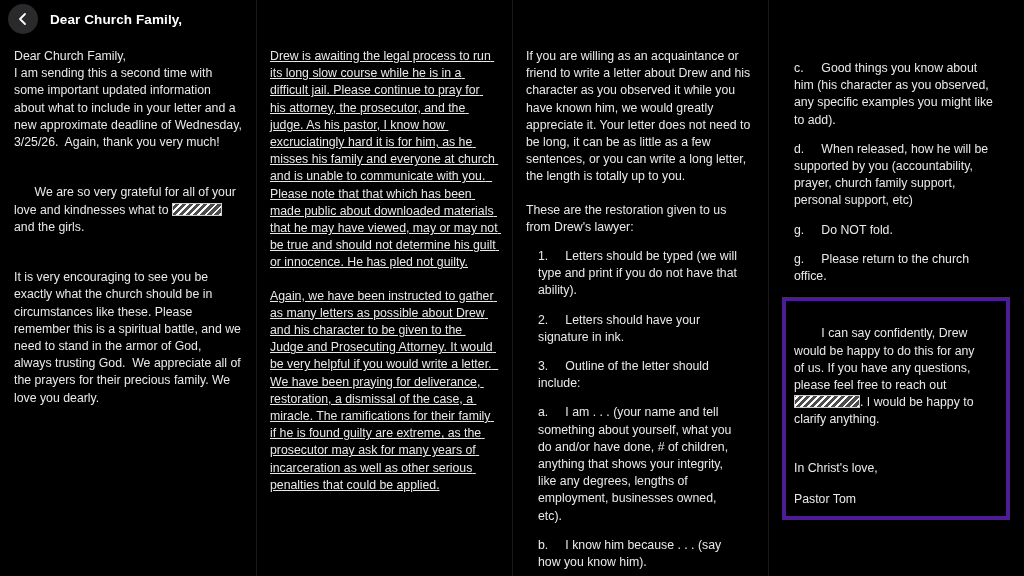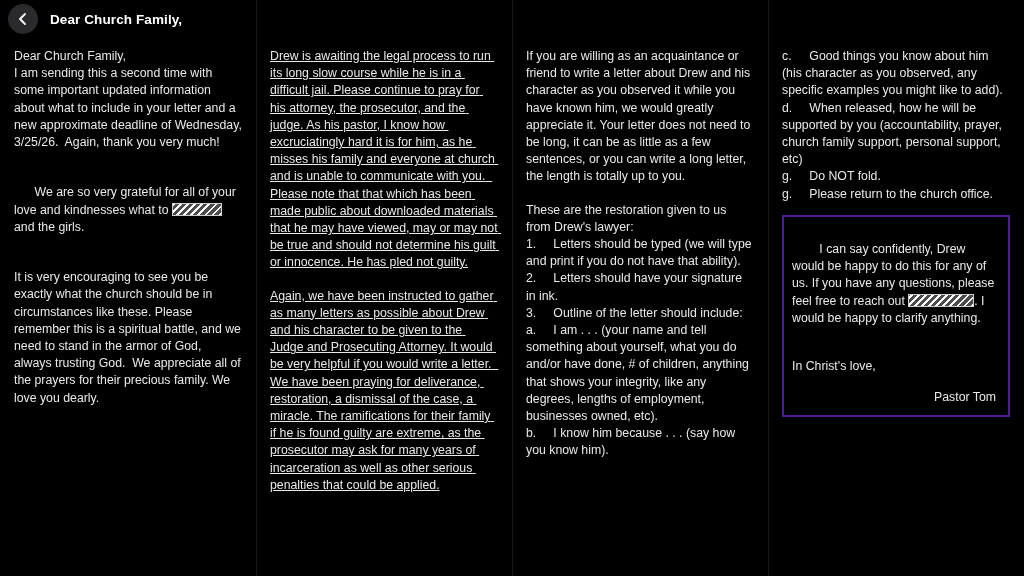--- a/index.html
+++ b/index.html
@@ -84,47 +84,47 @@
     background: #191919;
   }
 
   p.para {
     margin: 0 0 16px 0;
     white-space: pre-wrap;
   }
   p.para.tight { margin-bottom: 0; }
 
   .list-line {
-    margin: 0;
+    margin: 12px;
     white-space: pre-wrap;
   }
 
   
   .redact {
     display: inline-block;
     vertical-align: -2px;
     height: 13px;
     background-image: repeating-linear-gradient(
       -45deg,
       #ffffff 0px, #ffffff 2px,
       #4c4c4c 2px, #4c4c4c 5px
     );
     border: 1px solid #cfcfcf;
   }
   .redact.w1 { width: 50px; }
   .redact.w2 { width: 66px; }
 
   
   .boxed {
-    border: 2px solid #4c1d95;
-    padding: 7px 12px 8px 8px;
+    border: 4px solid #4c1d95;
+    padding: 7px 25px 8px 8px;
     margin-top: 12px;
   }
   .boxed p { margin: 0 0 14px 0; white-space: pre-wrap; }
-  .boxed p:last-child { margin-bottom: 0; text-align: right; }
+  .boxed p:last-child { margin-bottom: 0; }
   .sig-line { margin: 0; white-space: pre-wrap; }
 </style>
 </head>
 <body>
 
 <div class="topbar">
   <div class="back-btn">
     <span>
       <svg width="16" height="16" viewBox="0 0 16 16" aria-hidden="true">
         <path d="M10 3 L5 8 L10 13" fill="none" stroke="#ffffff" stroke-width="1.8" stroke-linecap="round" stroke-linejoin="round"></path>

